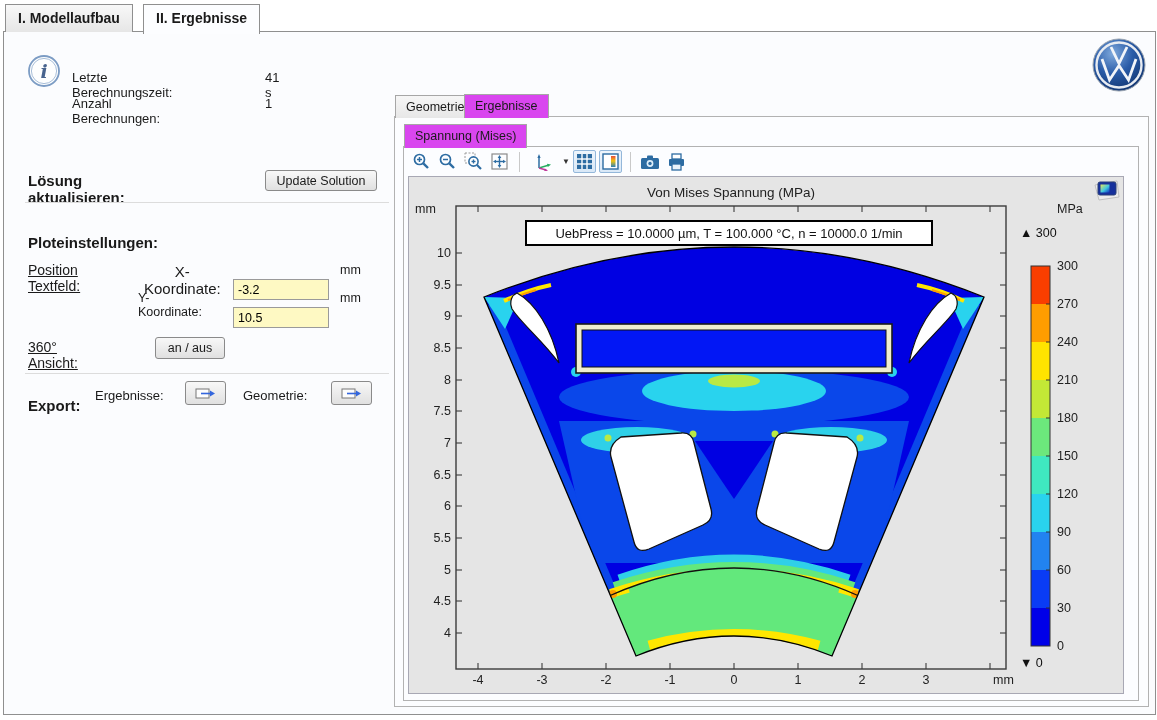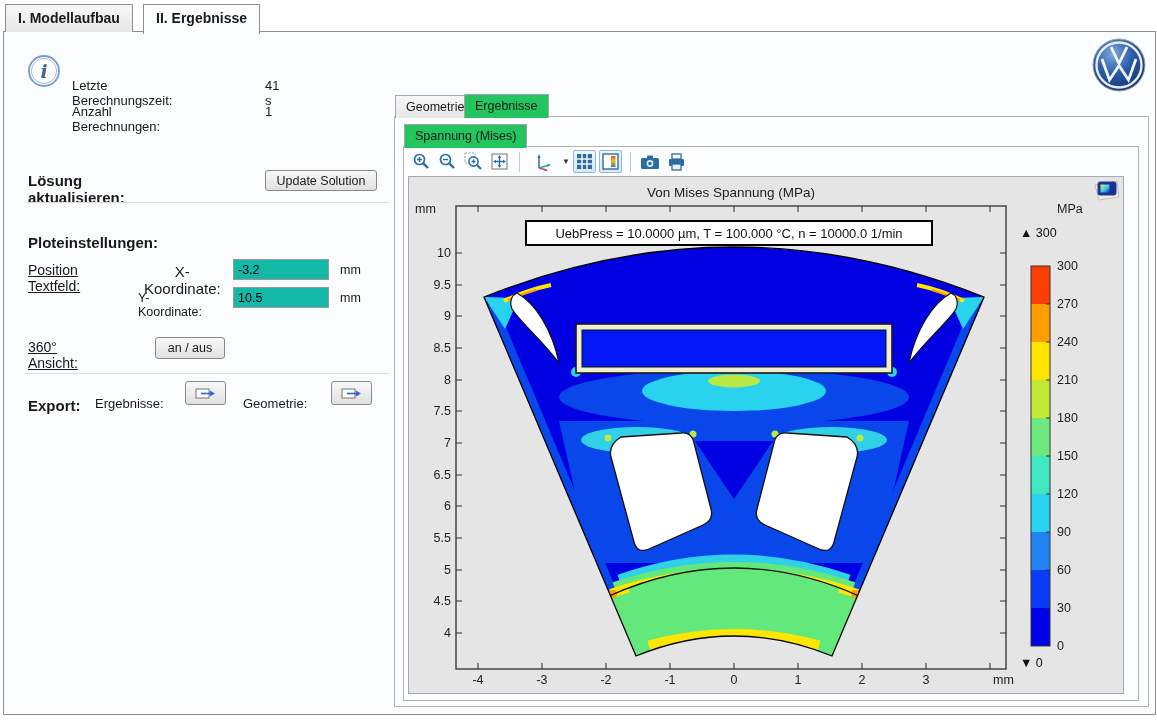--- a/index.html
+++ b/index.html
@@ -8,33 +8,33 @@
        -webkit-font-smoothing:antialiased;overflow:hidden;}
   .abs{position:absolute;}
   
   .main-tab{position:absolute;top:4px;height:27px;line-height:27px;padding:0 12px;
      font-size:14px;font-weight:bold;border:1px solid #8f8f8f;border-bottom:none;
      background:linear-gradient(#f8f8f8,#e6e6e6);z-index:3;cursor:default;}
   .main-tab.active{background:#fcfdff;height:29px;z-index:5;}
   .window{position:absolute;left:3px;top:31px;width:1151px;height:682px;
      border:1px solid #8f8f8f;background:#fbfcfe;z-index:2;}
   
-  .lbl13{font-size:13px;margin-top:8px;}
+  .lbl13{font-size:13px;}
   .h15{font-size:15px;font-weight:bold;}
   .h14u{font-size:14px;text-decoration:underline;}
   .divider{position:absolute;left:25px;width:364px;height:1px;background:#dcdcdc;}
   .btn{position:absolute;border:1px solid #8a8a8a;border-radius:3px;
      background:linear-gradient(#f8f8f8,#e0e0e0);font-size:12.5px;text-align:center;
      box-sizing:border-box;cursor:default;display:flex;align-items:center;justify-content:center;}
-  .txtin{position:absolute;border:1px solid #9a9a9a;background:#14b8a6;font-size:12.5px;
-     padding:8px 4px;box-sizing:border-box;font-family:"Liberation Sans",sans-serif;}
+  .txtin{position:absolute;border:1px solid #9a9a9a;background:#fef9c3;font-size:12.5px;
+     padding:8px 4px;box-sizing:border-box;font-family:"Liberation Sans",sans-serif;margin-top:20px;}
   
   .sub-tab{position:absolute;height:22px;line-height:22px;padding:0 10px;font-size:12.5px;
      border:1px solid #a6a6a6;border-bottom:none;background:linear-gradient(#f6f6f6,#e7e7e7);z-index:3;}
-  .sub-tab.active{background:#22c55e;height:23px;z-index:5;}
+  .sub-tab.active{background:#d946ef;height:23px;z-index:5;}
   .panel{position:absolute;border:1px solid #b2b2b2;background:#fcfdff;}
   .gcanvas{position:absolute;background:#e5e5e5;border:1px solid #a8a8b4;}
   
   .toolbar{position:absolute;display:flex;align-items:center;gap:3px;}
   .ticon{width:23px;height:23px;display:flex;align-items:center;justify-content:center;border-radius:2px;}
   .ticon.toggled{border:1px solid #93b7da;background:linear-gradient(#eef5fc,#d9e8f7);box-sizing:border-box;}
   .tsep{width:1px;height:20px;background:#c9c9c9;margin:0 5px;}
   .caret{font-size:8px;color:#333;margin-left:1px;}
 </style>
 </head>

